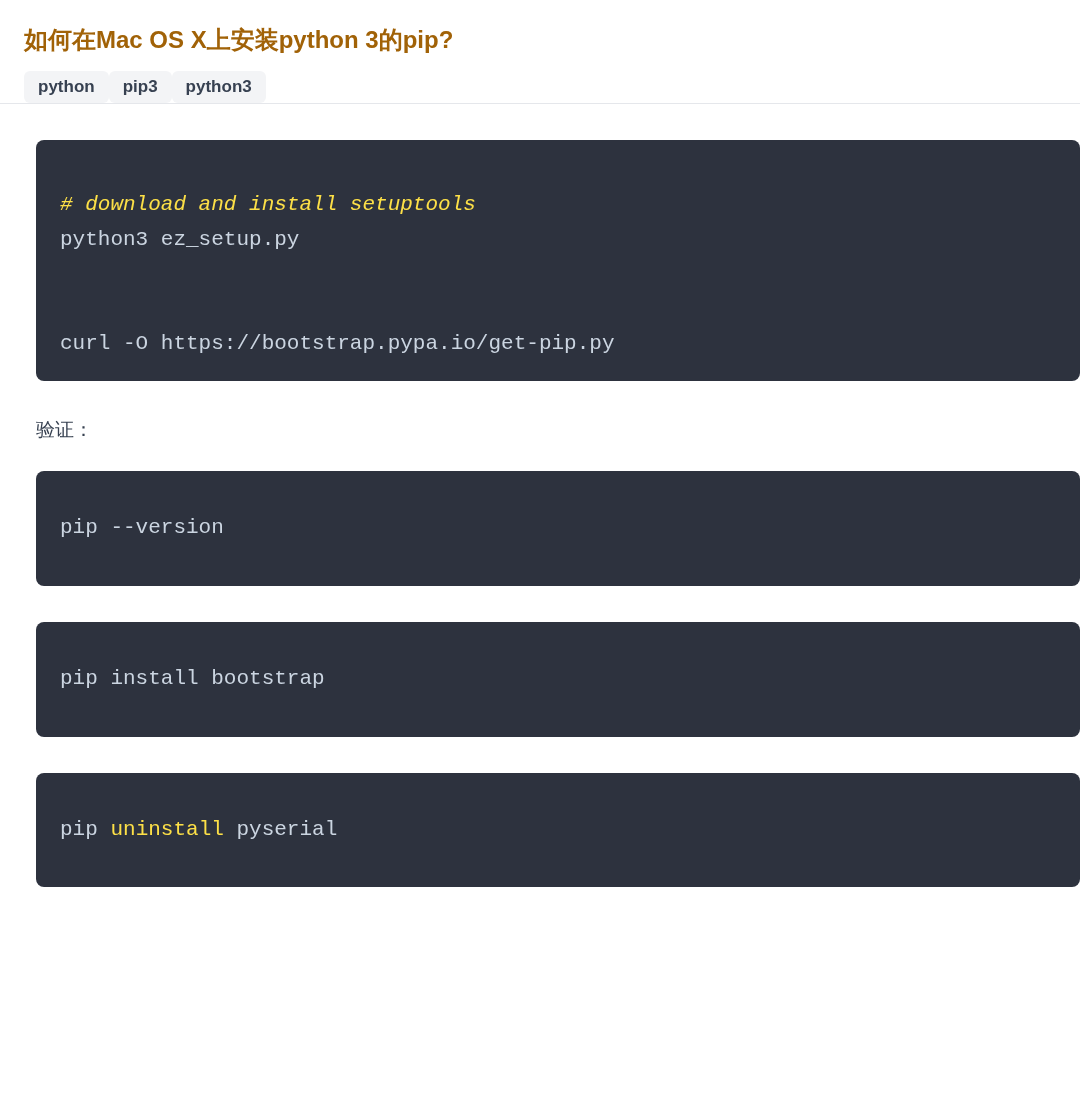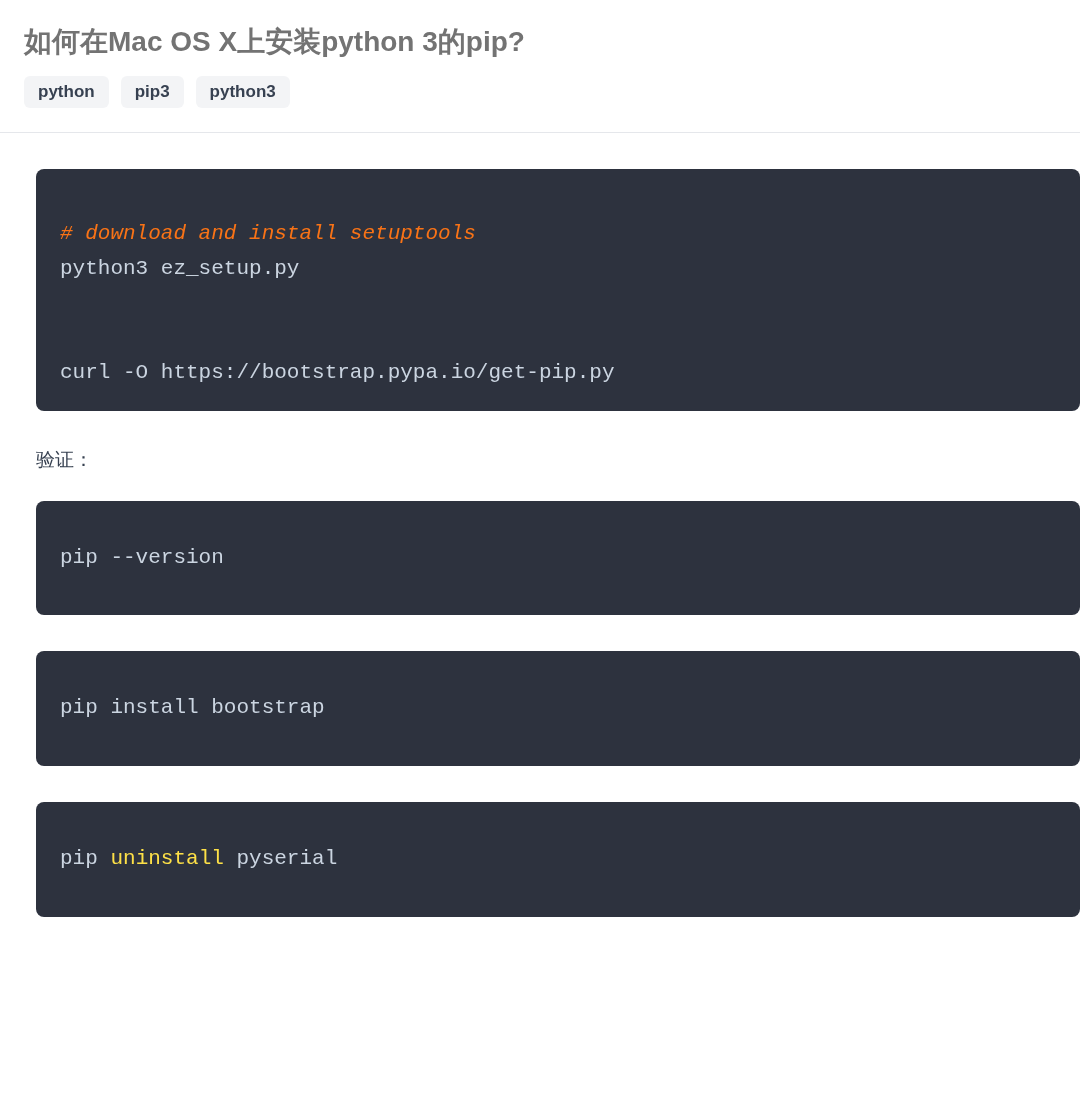--- a/index.html
+++ b/index.html
@@ -11,30 +11,28 @@
       font-family: -apple-system, BlinkMacSystemFont, "Segoe UI", Helvetica, Arial, sans-serif;
       background: #ffffff;
       color: #1f2328;
       width: 1080px;
       padding: 0;
     }
     .container {
       padding: 24px 24px 0 24px;
     }
     h1 {
-      font-size: 28px;
+      font-size: 24px;
       font-weight: 700;
-      color: #737373;
+      color: #a16207;
       margin-bottom: 16px;
       line-height: 1.3;
     }
     .tags {
       display: flex;
-      gap: 12px;
-      margin-bottom: 24px;
     }
     .tag {
       background: #f3f4f6;
       color: #374151;
       font-size: 17px;
       font-weight: 600;
       padding: 6px 14px;
       border-radius: 6px;
     }
     hr.divider {
@@ -56,21 +54,21 @@
       overflow: hidden;
     }
     .code-block.large {
       padding: 48px 24px 20px 24px;
     }
     .code-line {
       color: #cbd5e1;
       white-space: pre;
     }
     .code-line.comment {
-      color: #f97316;
+      color: #fde047;
       font-style: italic;
     }
     .code-line .keyword {
       color: #fde047;
     }
     .code-line.blank {
       height: 1.65em;
     }
     p.section-label {
       font-size: 19px;

